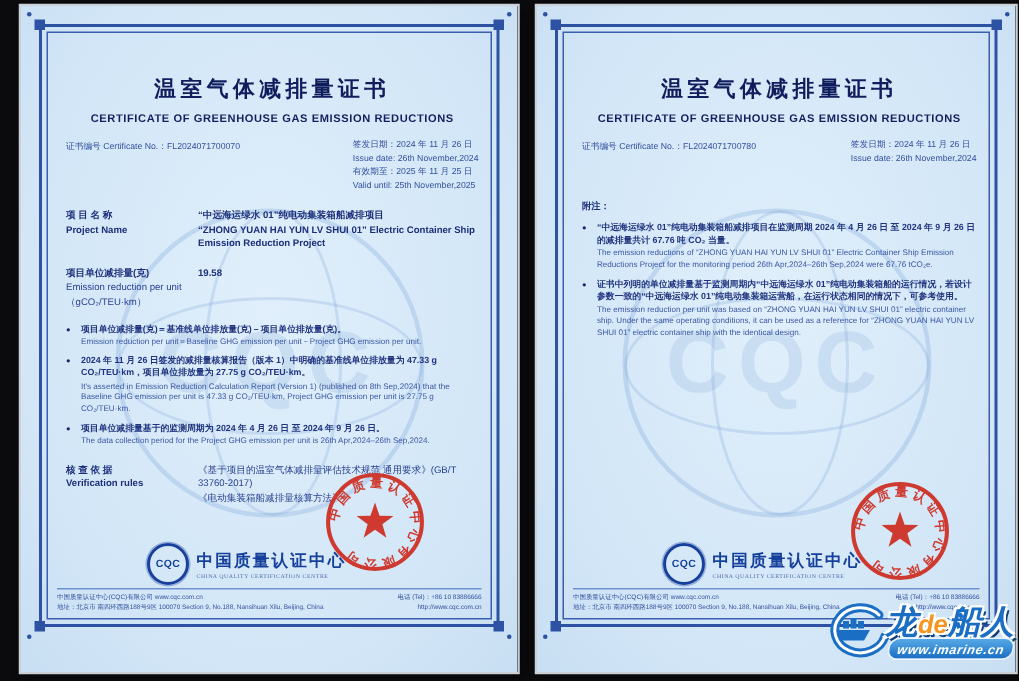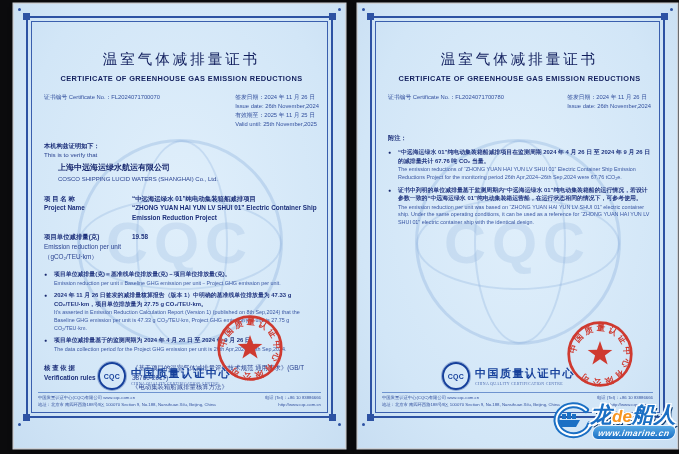--- a/index.html
+++ b/index.html
@@ -29,21 +29,21 @@
   .globe{position:absolute;left:50%;top:238px;transform:translate(-50%,-50%);
     width:200px;height:200px;border-radius:50%;border:3px solid rgba(125,165,215,.30);}
   .globe::before{content:"";position:absolute;left:28%;top:-2px;bottom:-2px;width:44%;
     border-radius:50%;border:2px solid rgba(125,165,215,.25);}
   .globe::after{content:"";position:absolute;top:28%;left:-2px;right:-2px;height:44%;
     border-radius:50%;border:2px solid rgba(125,165,215,.25);}
   .globe-word{position:absolute;left:50%;top:238px;transform:translate(-50%,-50%);
     font-size:58px;font-weight:bold;letter-spacing:6px;color:rgba(130,168,215,.22);}
   
   .content{position:absolute;left:30px;right:26px;top:24px;color:#2a4290;}
-  .title-cn{margin-top:22px;text-align:center;font-size:14.5px;font-weight:normal;
+  .title-cn{margin-top:22px;text-align:center;font-size:14.5px;font-weight:bold;
     letter-spacing:3px;color:#101d5c;}
   .title-en{margin-top:5px;text-align:center;font-size:7.4px;font-weight:bold;
     letter-spacing:.4px;color:#13205e;}
   .meta{display:flex;justify-content:space-between;margin-top:10px;font-size:5.8px;color:#33509e;}
   .meta-right{text-align:left;line-height:1.55;}
   .sec{margin-top:12px;font-size:6.2px;line-height:1.5;}
   .b{font-weight:bold;color:#1c2f7a;}
   .company-cn{margin-left:14px;font-size:8px;font-weight:bold;color:#17276e;margin-top:2px;}
   .company-en{margin-left:14px;font-size:6px;margin-top:1px;}
   .row{display:flex;margin-top:10px;}
@@ -107,26 +107,20 @@
     <div class="meta">
       <div>证书编号 Certificate No.：FL2024071700070</div>
       <div class="meta-right">
         <div>签发日期：2024 年 11 月 26 日</div>
         <div>Issue date: 26th November,2024</div>
         <div>有效期至：2025 年 11 月 25 日</div>
         <div>Valid until: 25th November,2025</div>
       </div>
     </div>
 
-    <div class="sec">
-      <div class="b">本机构兹证明如下：</div>
-      <div>This is to verify that</div>
-      <div class="company-cn">上海中远海运绿水航运有限公司</div>
-      <div class="company-en">COSCO SHIPPING LUCID WATERS (SHANGHAI) Co., Ltd.</div>
-    </div>
 
     <div class="row">
       <div class="lbl">
         <div class="b">项 目 名 称</div>
         <div class="b">Project Name</div>
       </div>
       <div class="val">
         <div class="val-bold">“中远海运绿水 01”纯电动集装箱船减排项目</div>
         <div class="val-bold">“ZHONG YUAN HAI YUN LV SHUI 01” Electric Container Ship Emission Reduction Project</div>
       </div>

